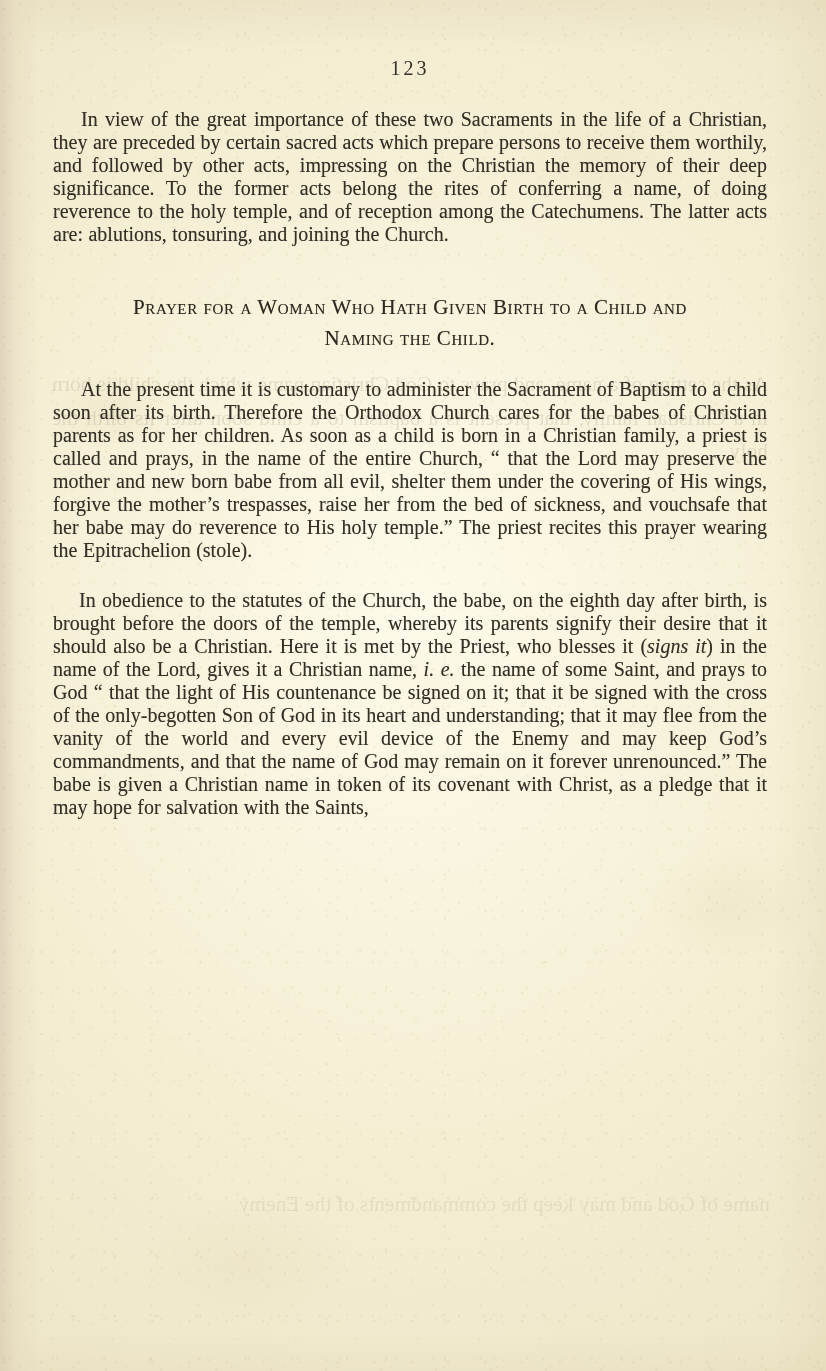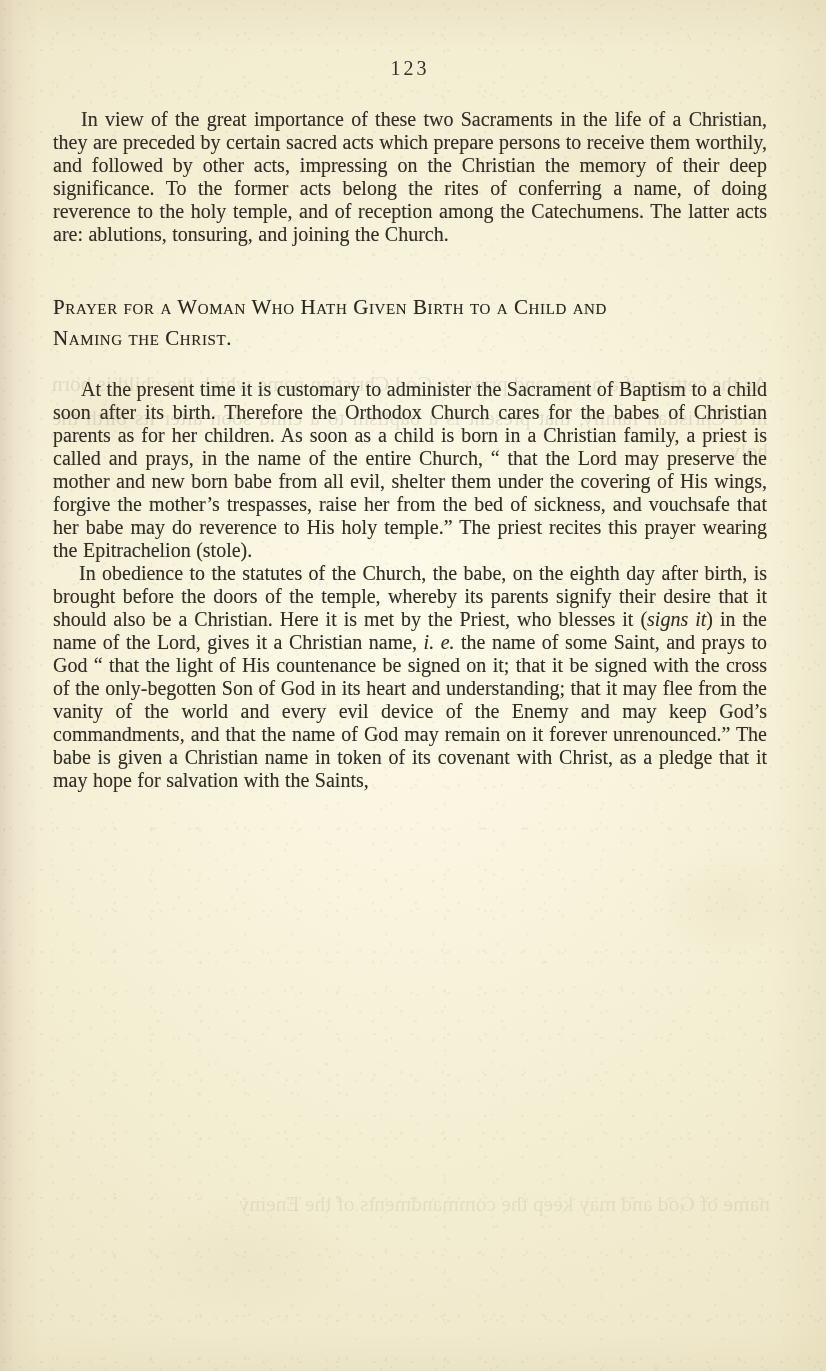--- a/index.html
+++ b/index.html
@@ -129,26 +129,27 @@
     margin: 0;
     font-size: 20px;
     line-height: 23px;
     text-align: justify;
     text-indent: 28px;
     color: #332e26;
     word-spacing: 0.5px;
     text-shadow: 0 0 0.7px rgba(51,46,38,0.35);
   }
   p.para.first { text-indent: 28px; }
-  p.para.tight { text-indent: 26px; }
+  p.para.tight { text-indent: 26px; margin-top: 27px; }
 
   .heading {
     margin: 0;
     padding-top: 46px;
     padding-bottom: 24px;
+    text-align: center;
     color: #2d2821;
   }
   .heading .hline {
     display: block;
     font-variant: small-caps;
     font-size: 21px;
     letter-spacing: 0.6px;
     line-height: 31px;
     text-shadow: 0 0 0.7px rgba(45,40,33,0.4);
   }
@@ -170,21 +171,21 @@
   <div class="content">
 
     <div class="folio">123</div>
 
     <div class="body-block">
 
       <p class="para first">In view of the great importance of these two Sacraments in the life of a Christian, they are preceded by certain sacred acts which prepare persons to receive them worthily, and followed by other acts, impressing on the Christian the memory of their deep significance.   To the former acts belong the rites of conferring a name, of doing reverence to the holy temple, and of reception among the Catechumens.   The latter acts are: ablutions, tonsuring, and joining the Church.</p>
 
       <div class="heading">
         <span class="hline l1">Prayer for a Woman Who Hath Given Birth to a Child and</span>
-        <span class="hline l2">Naming the Christ.</span>
+        <span class="hline l2">Naming the Child.</span>
       </div>
 
       <p class="para">At the present time it is customary to administer the Sacrament of Baptism to a child soon after its birth.   Therefore the Orthodox Church cares for the babes of Christian parents as for her children.   As soon as a child is born in a Christian family, a priest is called and prays, in the name of the entire Church, “ that the Lord may preserve the mother and new born babe from all evil, shelter them under the covering of His wings, forgive the mother’s trespasses, raise her from the bed of sickness, and vouchsafe that her babe may do reverence to His holy temple.”   The priest recites this prayer wearing the Epitrachelion (stole).</p>
 
       <p class="para tight">In obedience to the statutes of the Church, the babe, on the eighth day after birth, is brought before the doors of the temple, whereby its parents signify their desire that it should also be a Christian.   Here it is met by the Priest, who blesses it (<i>signs it</i>) in the name of the Lord, gives it a Christian name, <i>i. e.</i> the name of some Saint, and prays to God “ that the light of His countenance be signed on it; that it be signed with the cross of the only-begotten Son of God in its heart and understanding; that it may flee from the vanity of the world and every evil device of the Enemy and may keep God’s commandments, and that the name of God may remain on it forever unrenounced.”   The babe is given a Christian name in token of its covenant with Christ, as a pledge that it may hope for salvation with the Saints,</p>
 
     </div>
   </div>
 </div>
 

